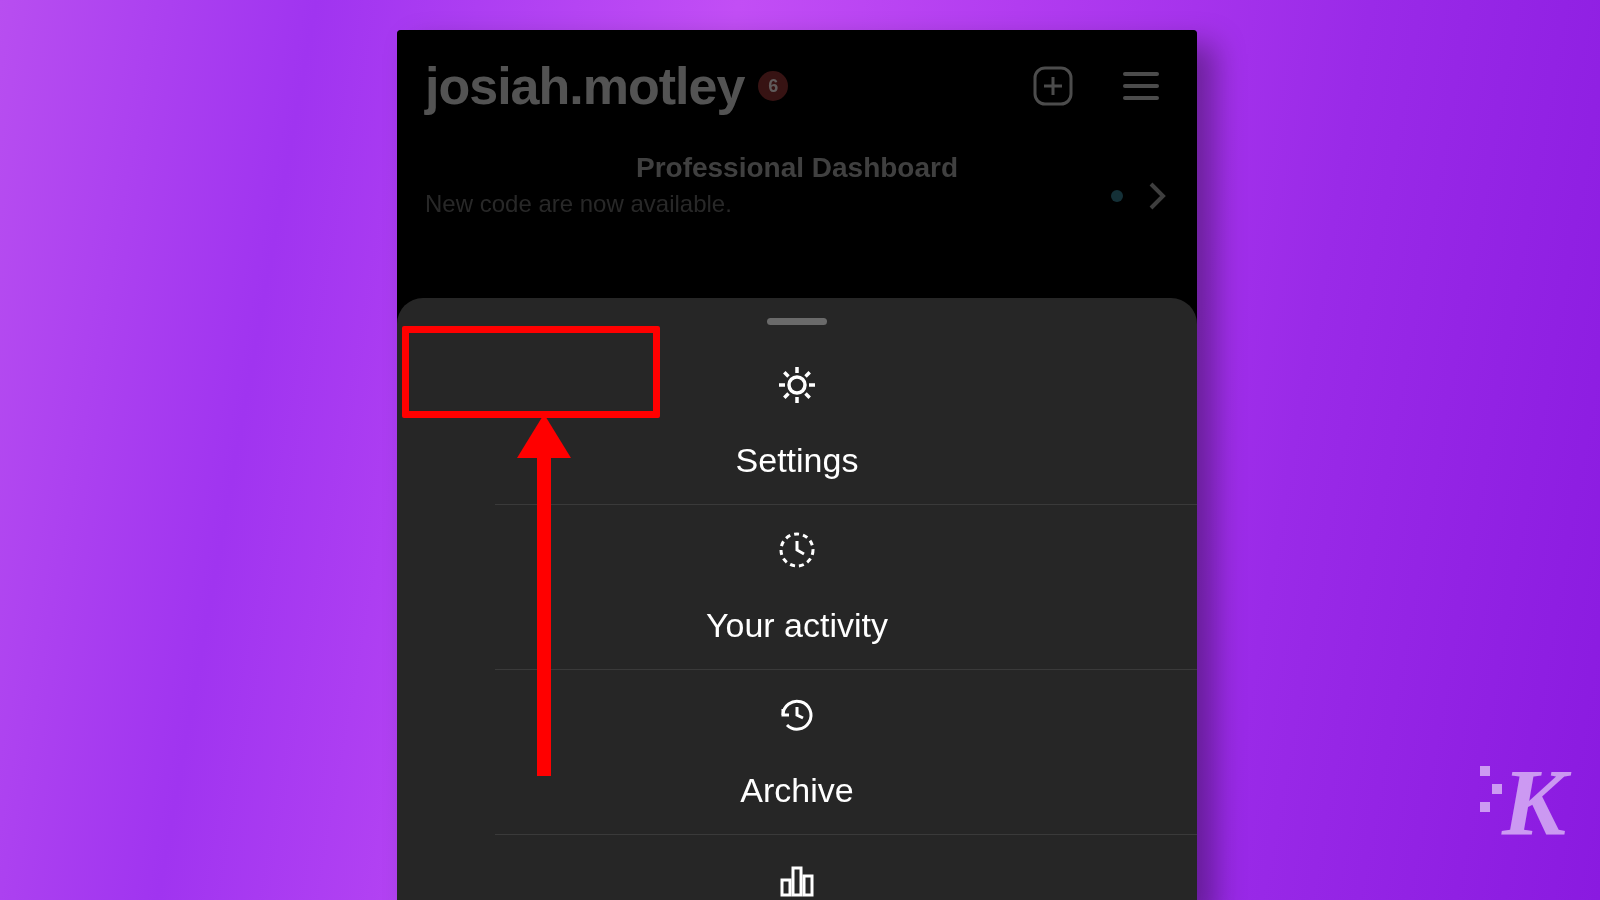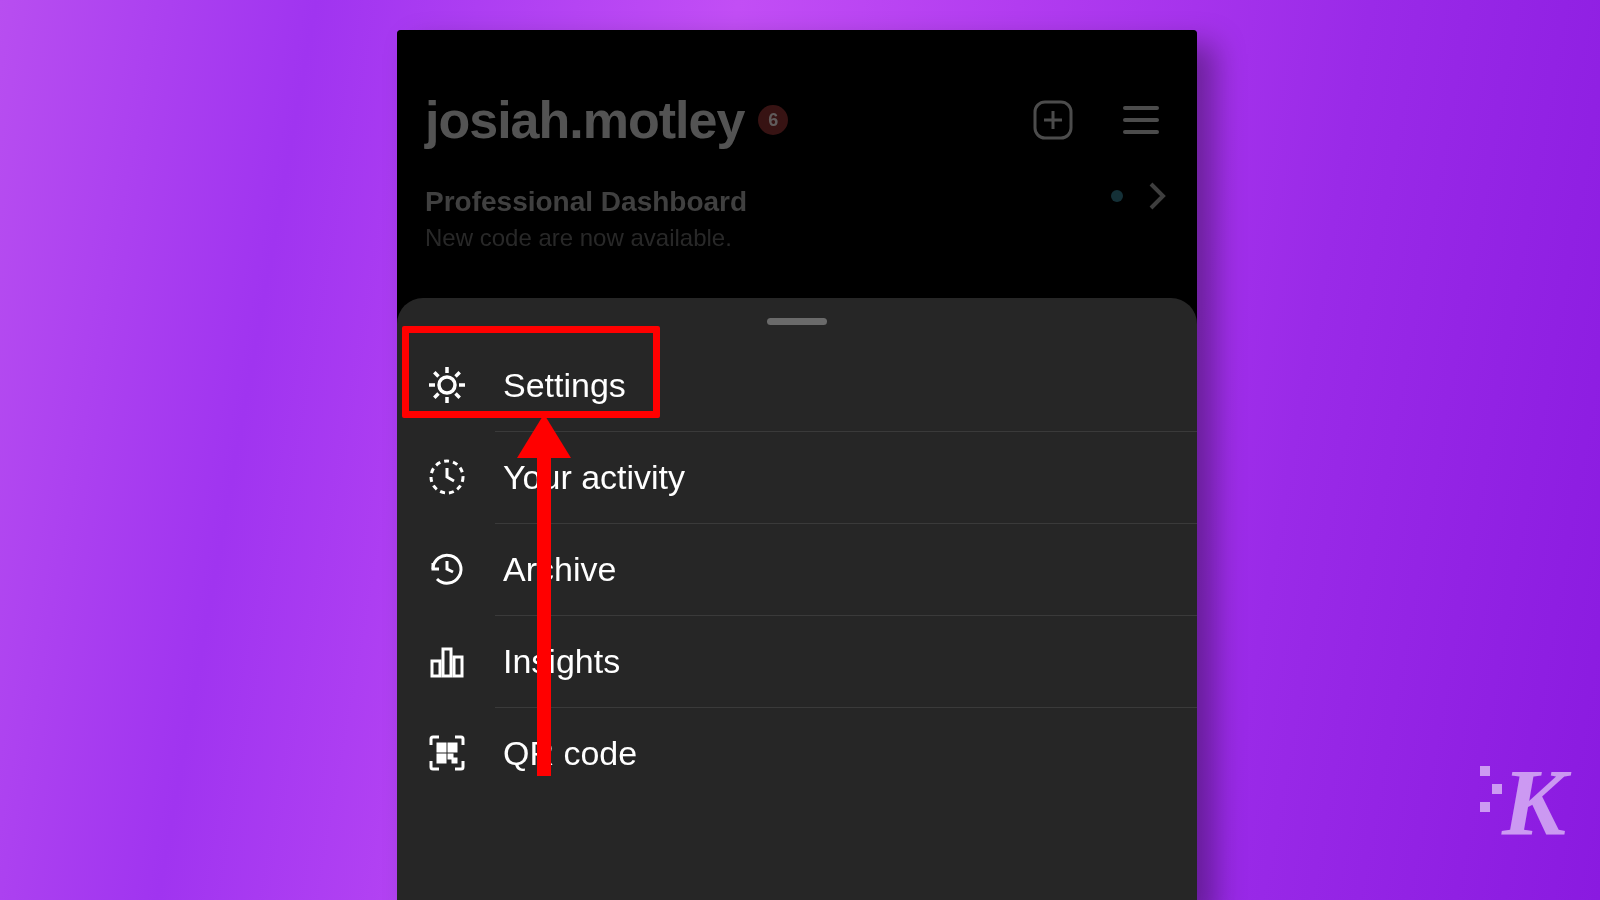--- a/index.html
+++ b/index.html
@@ -13,62 +13,63 @@
     position: absolute;
     left: 397px; top: 30px;
     width: 800px; height: 880px;
     background: #000;
     border-radius: 4px;
     overflow: hidden;
     box-shadow: 18px 14px 30px rgba(0,0,0,0.35);
   }
   
   .hdr {
-    padding: 60px 28px 0 28px;
+    padding: 26px 28px 0 28px;
     color: #fff;
     position: relative;
     height: 230px;
   }
   .hdr-overlay {
     position: absolute; inset: 0;
     background: rgba(0,0,0,0.55);
     pointer-events: none;
   }
   .hdr-row1 { display: flex; align-items: center; gap: 14px; }
   .username { font-size: 52px; font-weight: 700; color: #b8b8b8; letter-spacing: -1px; }
   .badge {
     width: 30px; height: 30px; border-radius: 50%;
     background: #7a2b2b; color: #d6c9c9;
     display: inline-flex; align-items: center; justify-content: center;
     font-size: 18px; font-weight: 700;
   }
   .hdr-icons { margin-left: auto; display: flex; gap: 44px; align-items: center; margin-right:6px;}
   .iconbtn { width: 44px; height: 44px; color: #a8a8a8; }
   .dash { margin-top: 36px; }
-  .dash-title { font-size: 28px; font-weight: 700; color: #8e8e8e; }
+  .dash-title { font-size: 28px; font-weight: 700; color: #8e8e8e; text-align: center; }
   .dash-sub { font-size: 24px; color: #5a5a5a; margin-top: 6px; }
   .dash-right { position: absolute; right: 30px; top: 150px; display:flex; align-items:center; gap:24px;}
   .dot { width: 12px; height: 12px; border-radius:50%; background:#2d6a7a; }
   .chev { color:#888; }
   
   .sheet {
     position: absolute; left: 0; right: 0; top: 268px; bottom: 0;
     background: #262626;
     border-top-left-radius: 26px; border-top-right-radius: 26px;
     padding-top: 20px;
   }
   .grab {
     width: 60px; height: 7px; background: #6a6a6a; border-radius: 4px;
     margin: 0 auto 14px auto;
   }
   .menu-item {
     display: flex; align-items: center; gap: 34px;
     padding: 24px 28px;
     color: #fff;
     position: relative;
+    flex-direction: column;
   }
   .menu-item + .menu-item::before{
     content:"";
     position:absolute; top:0; left: 98px; right:0; height:1px;
     background:#3a3a3a;
   }
   .menu-icon { width: 44px; height: 44px; flex: 0 0 44px; display:flex; align-items:center; justify-content:center;}
   .menu-label { font-size: 34px; font-weight: 400; }
   .highlight-box {
     position: absolute;

